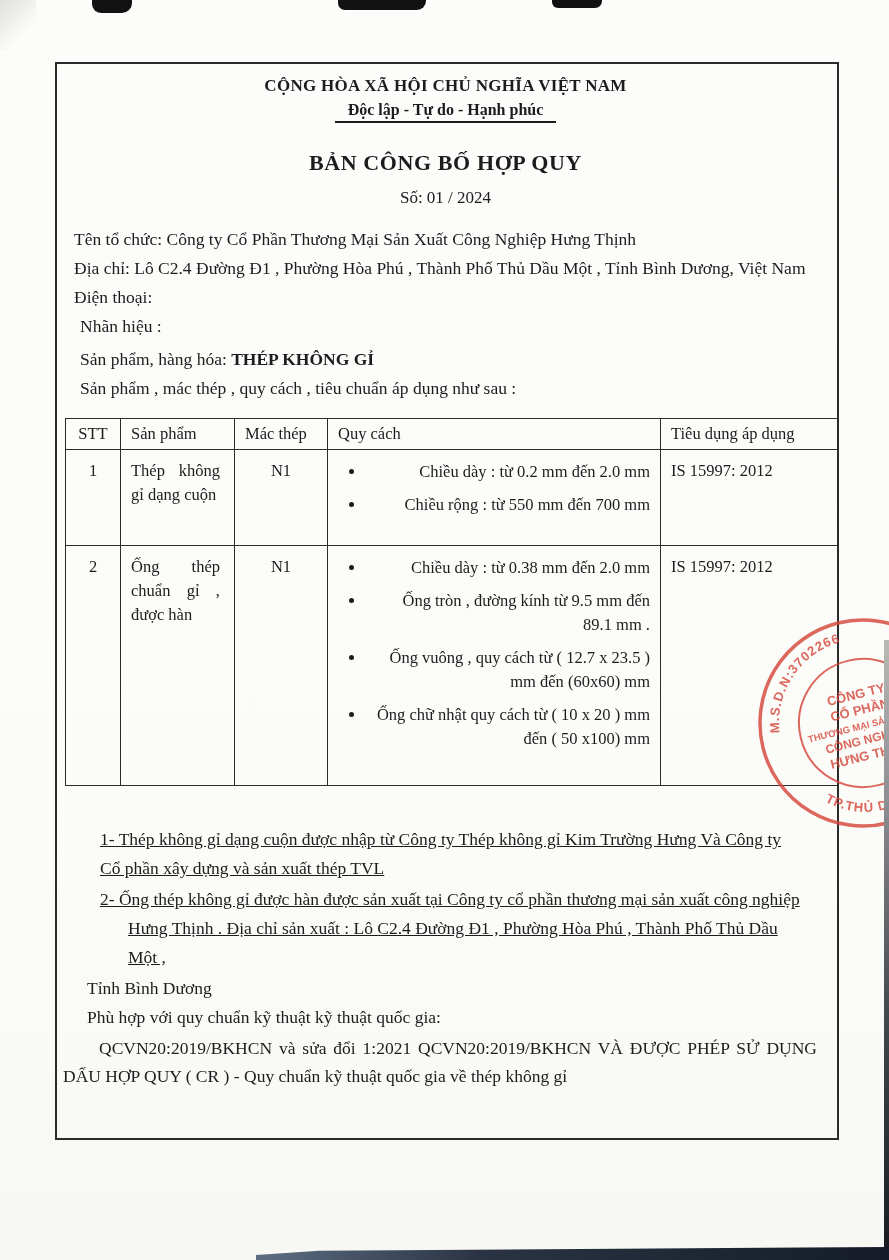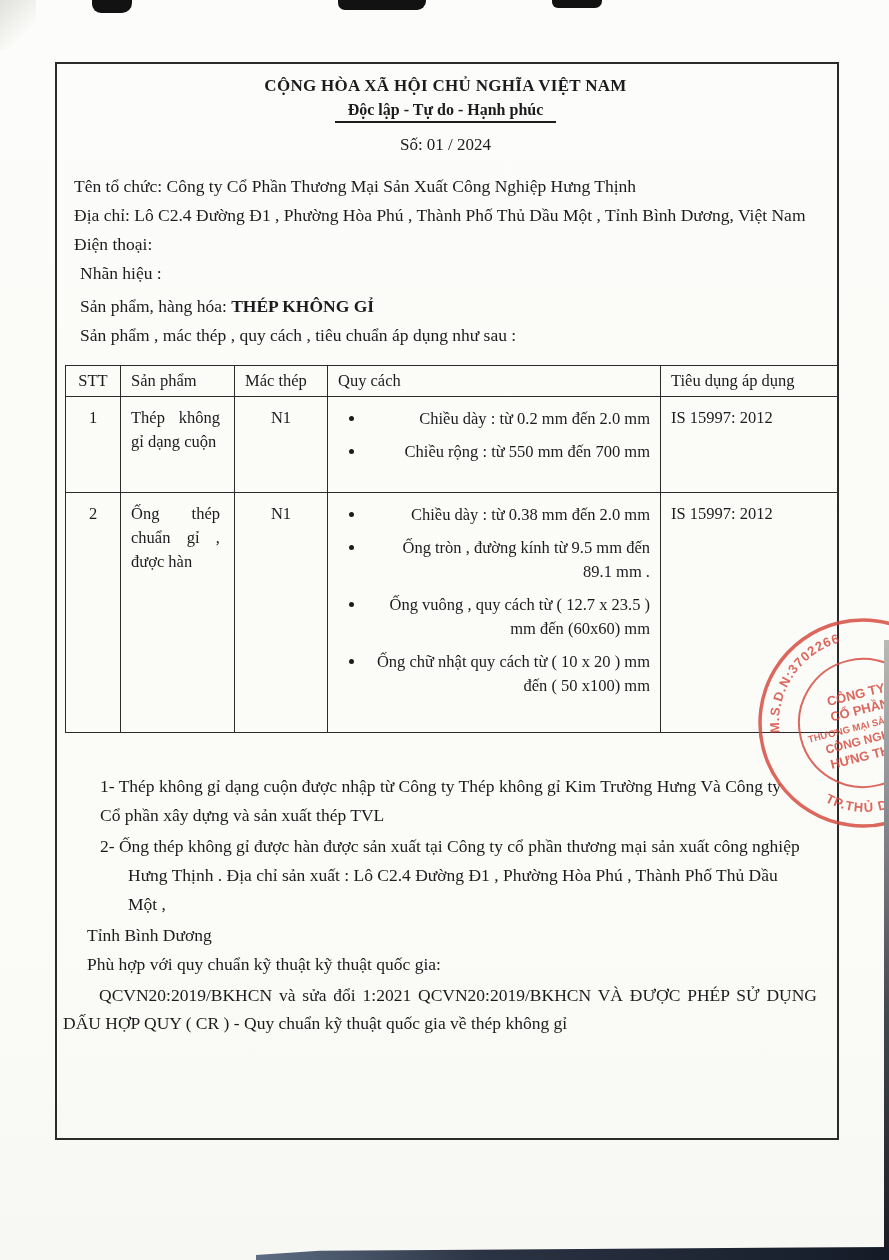--- a/index.html
+++ b/index.html
@@ -58,21 +58,21 @@
   .spec-table td { vertical-align:top; padding:9px 10px 6px 10px; line-height:24px; }
   tr.r1 td { height:96px; }
   tr.r2 td { height:240px; }
   td.stt, td.mt { text-align:center; }
   td.sp { text-align:justify; padding-right:14px; }
   td.qc { padding-left:14px; }
   ul.qc-list { list-style:disc; padding-left:24px; margin-top:1px;text-align:right; }
   .qc-list li { padding-left:6px; margin-bottom:9px; }
 
   .notes { margin-top:39px; padding-left:26px; padding-right:12px; }
-  .note { font-size:17.5px; line-height:29px; }
+  .note { font-size:17.5px; line-height:29px;text-decoration:underline; }
   .note2 { margin-top:2px; padding-left:28px; text-indent:-28px; }
   .province, .conf { font-size:17.5px; line-height:29px; padding-left:13px; }
   .province { margin-top:2px; }
   .reg { font-size:17.5px; line-height:28px; margin:2px 0 0 -11px; padding-right:0;
     text-indent:36px; text-align:justify; }
 
   
   .stamp { position:absolute; left:748px; top:608px; width:230px; height:230px; opacity:.82; }
   .stamp text { fill:#d5473c; font-family:"Liberation Sans","DejaVu Sans",sans-serif; font-weight:bold; }
 </style>
@@ -88,20 +88,21 @@
 
   <div class="doc-border">
 
     <div class="nat-header">
       <div class="country">CỘNG HÒA XÃ HỘI CHỦ NGHĨA VIỆT NAM</div>
       <div class="motto-wrap">
         <span class="motto">Độc lập - Tự do - Hạnh phúc</span>
       </div>
     </div>
 
+    <h1 class="doc-title">BẢN CÔNG BỐ HỢP QUY</h1>
     <div class="doc-number">Số: 01 / 2024</div>
 
     <div class="body-text">
       <p class="line org">Tên tổ chức: Công ty Cổ Phần Thương Mại Sản Xuất Công Nghiệp Hưng Thịnh</p>
       <p class="line addr">Địa chỉ: Lô C2.4 Đường Đ1 , Phường Hòa Phú , Thành Phố Thủ Dầu Một , Tỉnh Bình Dương, Việt Nam</p>
       <p class="line phone">Điện thoại:</p>
       <p class="line brand">Nhãn hiệu :</p>
       <p class="line product"><span>Sản phẩm, hàng hóa: </span><strong>THÉP KHÔNG GỈ</strong></p>
       <p class="line intro">Sản phẩm , mác thép , quy cách , tiêu chuẩn áp dụng như sau :</p>
     </div>

